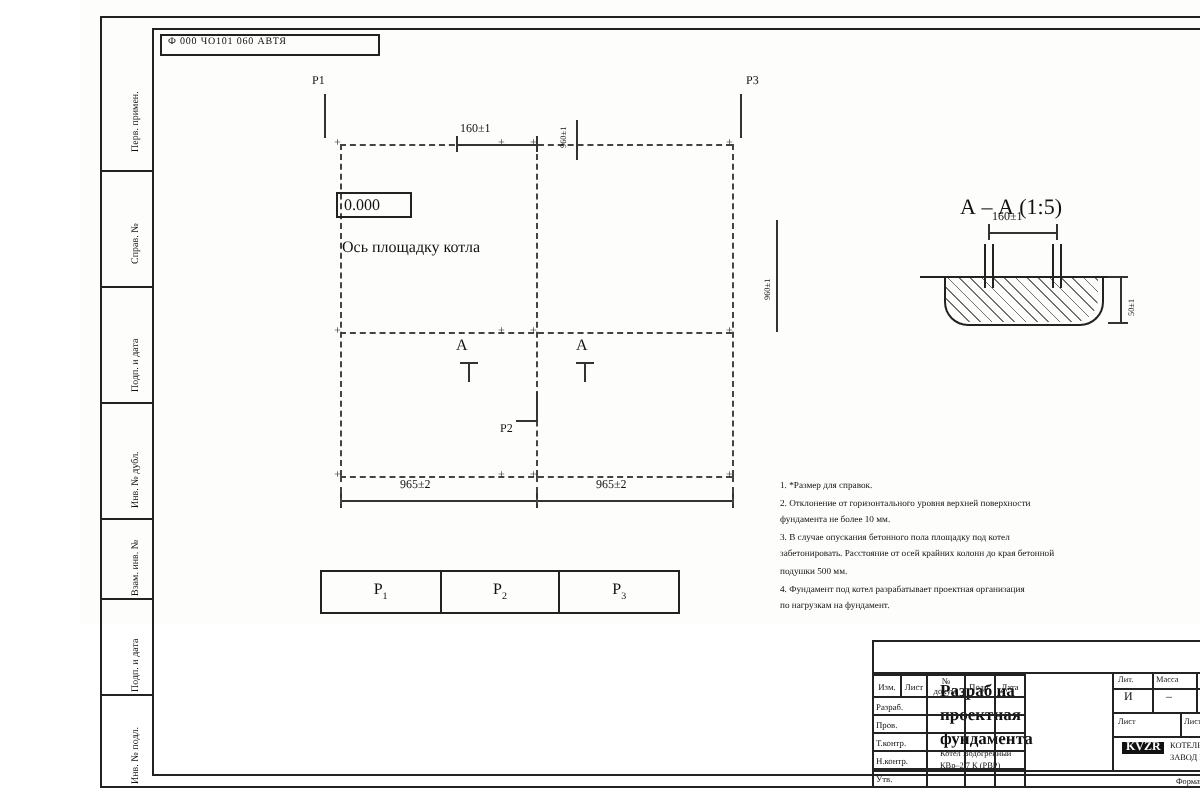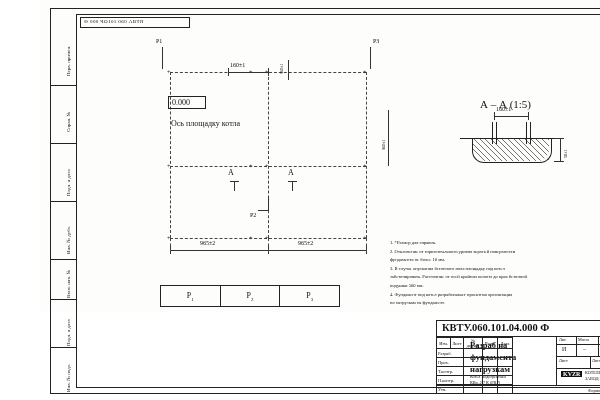--- a/index.html
+++ b/index.html
@@ -176,25 +176,24 @@
       <td style="width:60px;">
         <span>Р</span><sub style="font-size:5px;">3</sub>
       </td>
     </tr>
   </tbody>
     </table>
 
   <div class="tb" style="left:396px;top:320px;width:188px;height:66px;"></div>
 
   <div class="ln h" style="left:396px;top:336px;width:188px;"></div>
-  <span class="txt" style="left:402px;top:322px;font-size:10.5px;font-weight:bold;">КВТУ.060.101.04.000  Ф</span>
 
   <span class="txt" style="left:430px;top:340px;font-size:8.5px;font-weight:bold;">Разраб на</span>
-  <span class="txt" style="left:430px;top:352px;font-size:8.5px;font-weight:bold;">фундамента</span>
-  <span class="txt" style="left:430px;top:364px;font-size:8.5px;font-weight:bold;">нагрузкам</span>
+  <span class="txt" style="left:430px;top:352px;font-size:8.5px;font-weight:bold;">проектная</span>
+  <span class="txt" style="left:430px;top:364px;font-size:8.5px;font-weight:bold;">фундамента</span>
 
   <div class="ln v" style="left:516px;top:336px;height:50px;"></div>
   <div class="ln h" style="left:516px;top:344px;width:68px;"></div>
   <div class="ln h" style="left:516px;top:356px;width:68px;"></div>
   <div class="ln h" style="left:516px;top:368px;width:68px;"></div>
   <div class="ln v" style="left:536px;top:336px;height:20px;"></div>
   <div class="ln v" style="left:558px;top:336px;height:20px;"></div>
   <div class="ln v" style="left:550px;top:356px;height:12px;"></div>
 
   <span class="txt xtiny" style="left:519px;top:337px;">Лит.</span>

